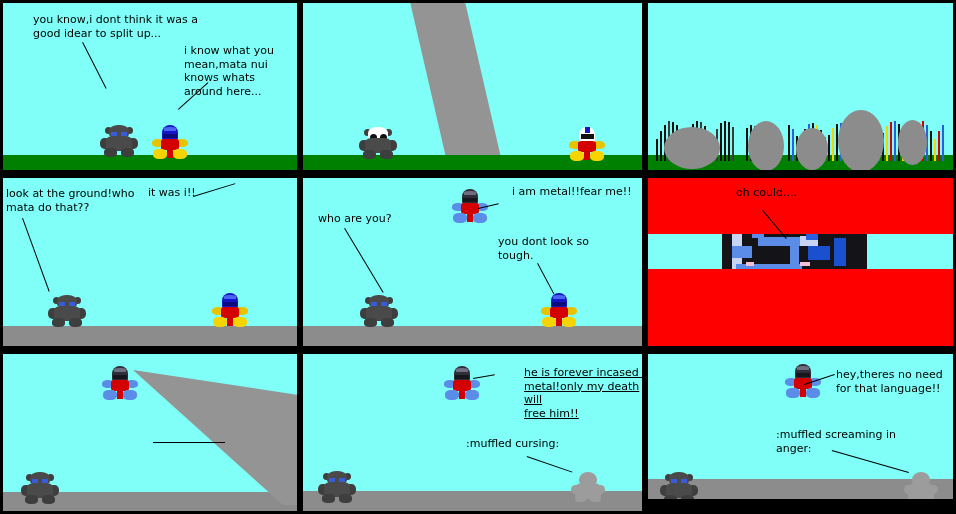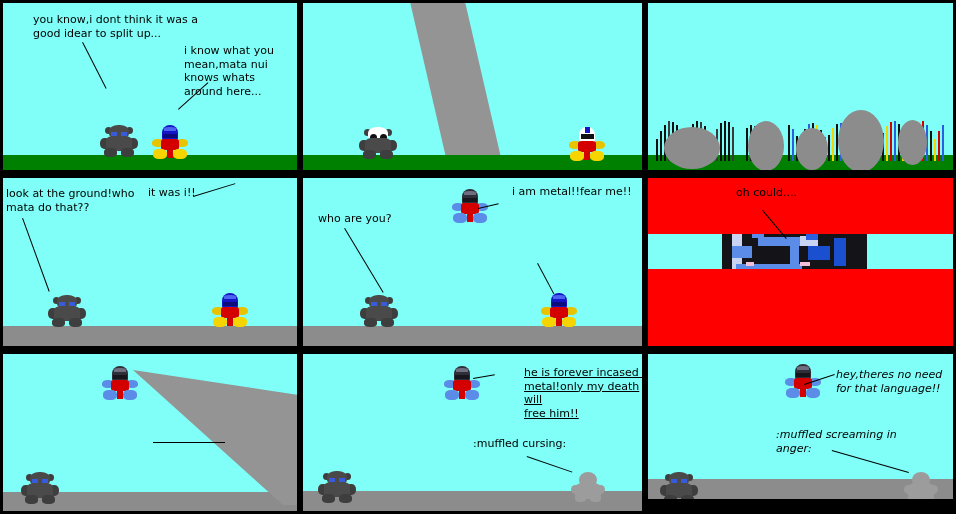--- a/index.html
+++ b/index.html
@@ -318,20 +318,22 @@
       <div class="t-ft-r"></div>
       <div class="t-gap"></div>
     </div>
 
     <div class="say" style="left:209px;top:7px;width:150px;">i am metal!!fear me!!</div>
     <div class="lead" style="left:175px;top:30px;width:21px;transform:rotate(-13deg);"></div>
 
     <div class="say" style="left:15px;top:34px;width:120px;">who are you?</div>
     <div class="lead" style="left:42px;top:50px;width:75px;transform:rotate(59deg);"></div>
 
+    <div class="say" style="left:195px;top:57px;width:140px;">you dont look so
+tough.</div>
     <div class="lead" style="left:235px;top:85px;width:35px;transform:rotate(62deg);"></div>
   </div>
 
   <div class="panel" id="p6" style="left:648px;top:178px;width:305px;height:168px;">
     <div class="redfill"></div>
     <div class="cyanband" style="top:56px;height:35px;"></div>
 
     <div class="closeup" style="left:74px;top:56px;width:145px;height:35px;">
       <div class="cu" style="left:10px;top:0px;width:10px;height:35px;background:#C9D4F2;"></div>
       <div class="cu" style="left:10px;top:12px;width:20px;height:12px;background:#5B8CE8;"></div>
@@ -424,25 +426,25 @@
       <div class="b"></div>
       <div class="fl"></div>
       <div class="fr"></div>
     </div>
 
     <div class="say" style="left:221px;top:12px;width:130px;text-decoration:underline;">he is forever incased in
 metal!only my death will
 free him!!</div>
     <div class="lead" style="left:170px;top:24px;width:22px;transform:rotate(-10deg);"></div>
 
-    <div class="say" style="left:163px;top:83px;width:140px;margin-left:7px;">:muffled cursing:</div>
+    <div class="say" style="left:163px;top:83px;width:140px;">:muffled cursing:</div>
     <div class="lead" style="left:224px;top:102px;width:48px;transform:rotate(19deg);"></div>
   </div>
 
-  <div class="panel" id="p9" style="left:648px;top:354px;width:305px;height:145px;font-style:italic;">
+  <div class="panel" id="p9" style="left:648px;top:354px;width:305px;height:145px;">
     <div class="sky"></div>
     <div class="ground-gray" style="height:20px;"></div>
 
     <div class="spr toa metal" style="left:136px;top:10px;">
       <div class="t-sh-l"></div>
       <div class="t-sh-r"></div>
       <div class="t-mask"></div>
       <div class="t-mask-hi"></div>
       <div class="t-mask-dk"></div>
       <div class="t-body"></div>

